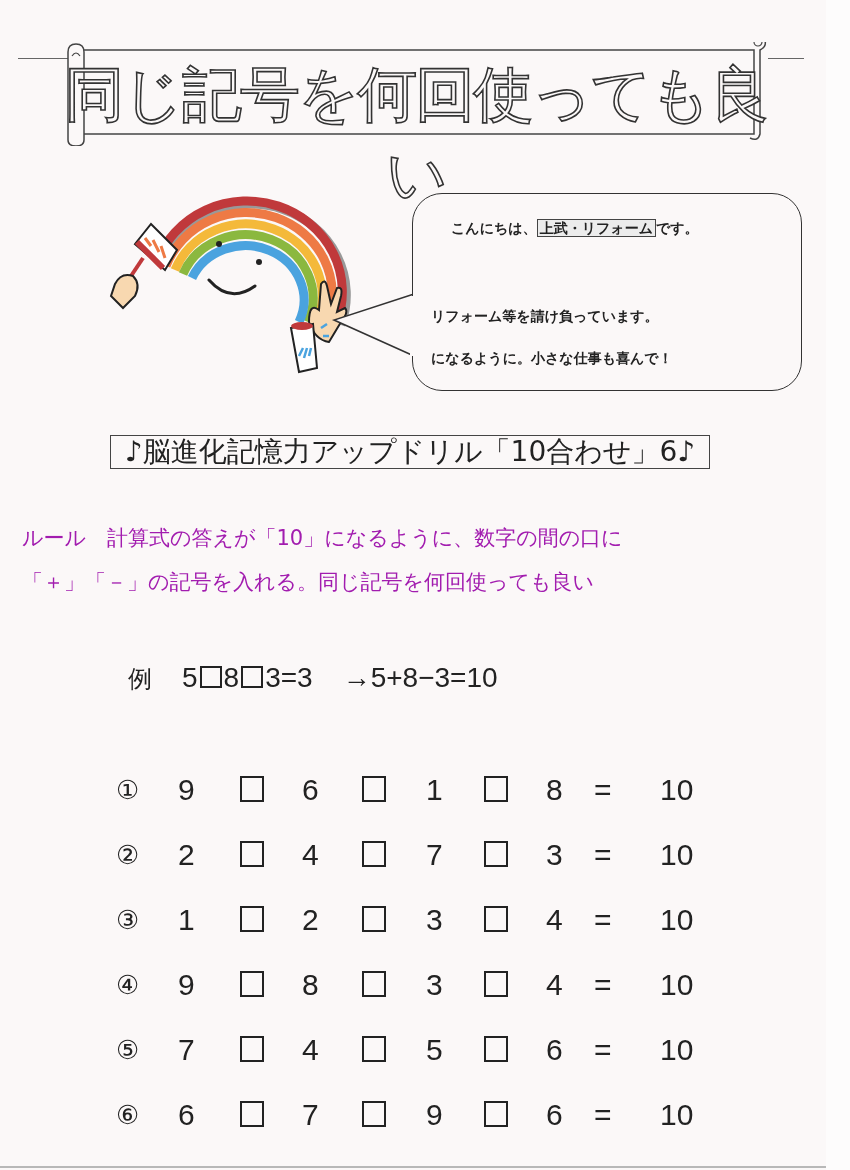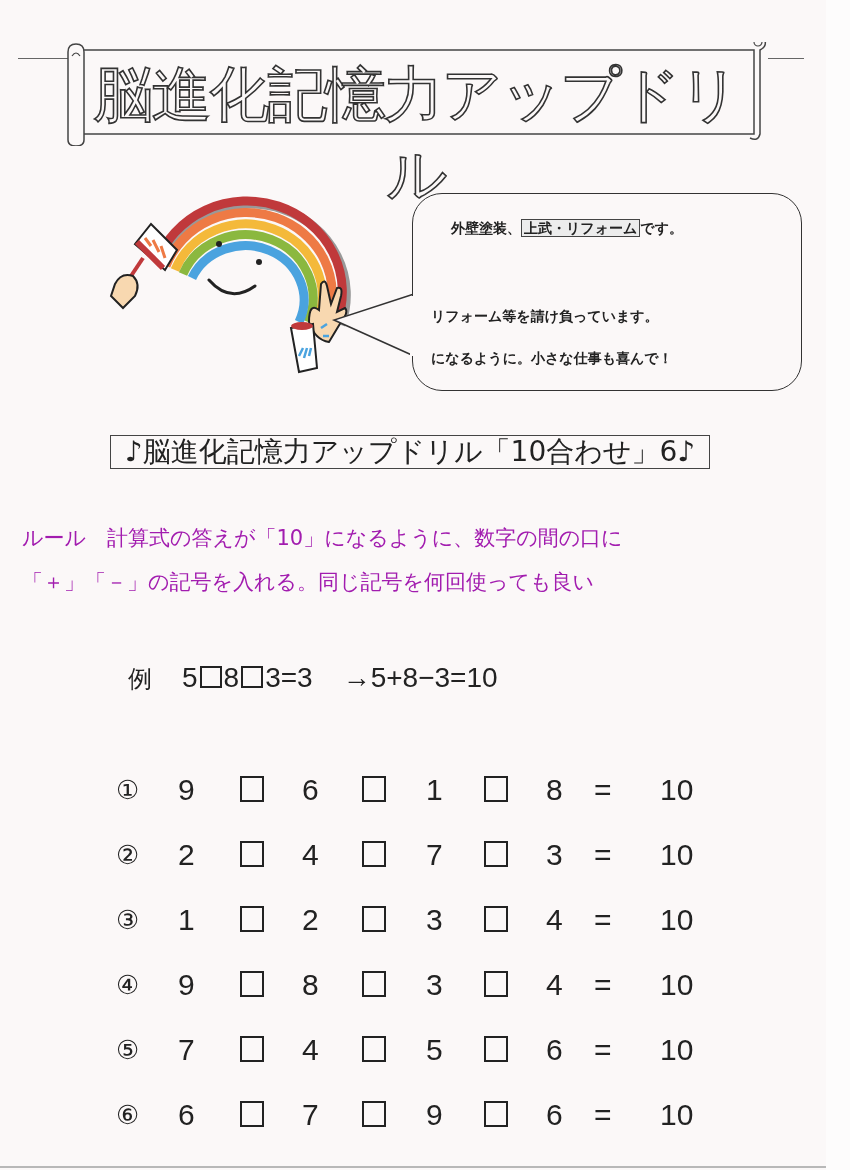--- a/index.html
+++ b/index.html
@@ -65,21 +65,21 @@
 <div class="banner-line" style="left:18px;width:50px;"></div>
 <div class="banner-line" style="left:768px;width:36px;"></div>
 <div class="banner">
   <svg width="704" height="104">
     <path d="M14 8 L690 8 L690 92 L14 92" fill="none" stroke="#444" stroke-width="1.5"></path>
     <path d="M4 10 Q4 2 12 2 Q20 2 20 10 L20 98 Q20 104 12 104 Q4 104 4 98 Z" fill="#fbf8f8" stroke="#444" stroke-width="1.5"></path>
     <path d="M8 14 Q12 8 16 14" fill="none" stroke="#444" stroke-width="1.2"></path>
     <path d="M684 -6 Q692 -12 700 -4 Q704 4 696 8 L696 92 Q694 100 686 96" fill="none" stroke="#444" stroke-width="1.5"></path>
     <circle cx="694" cy="0" r="4" fill="none" stroke="#444" stroke-width="1.2"></circle>
   </svg>
-  <div class="banner-title">脳進化記憶力アップドリル</div>
+  <div class="banner-title">同じ記号を何回使っても良い</div>
 </div>
 
 <div class="illust">
   <svg width="250" height="210" viewBox="0 0 250 210">
     <g fill="none" stroke-width="9">
       <path d="M52 90 A88 84 0 0 1 232 150" stroke="#999" transform="translate(4,3)"></path>
       <path d="M52 90 A88 84 0 0 1 232 150" stroke="#c0393b"></path>
       <path d="M61 94 A80 76 0 0 1 222 150" stroke="#ee7a45"></path>
       <path d="M70 98 A72 68 0 0 1 212 150" stroke="#f4b93a"></path>
       <path d="M78 102 A64 60 0 0 1 203 150" stroke="#8bb83f"></path>
@@ -106,21 +106,21 @@
       <path d="M216 156 L222 152 M218 164 L224 164" stroke="#4aa3df" stroke-width="2.5"></path>
     </g>
   </svg>
 </div>
 
 <svg style="position:absolute;left:330px;top:290px;" width="90" height="80">
   <path d="M84 4 L4 30 L84 66" fill="#fbf8f8" stroke="#333" stroke-width="1.5"></path>
 </svg>
 <div class="bubble">
   <div class="bubble-line" style="left:38px;top:26px;">
-    <span>外壁塗装、</span><span class="company-box">上武・リフォーム</span><span>です。</span>
+    <span>こんにちは、</span><span class="company-box">上武・リフォーム</span><span>です。</span>
   </div>
   <div class="bubble-line" style="left:18px;top:114px;">リフォーム等を請け負っています。</div>
   <div class="bubble-line" style="left:18px;top:156px;">になるように。小さな仕事も喜んで！</div>
 </div>
 
 <div style="position:absolute;left:410px;top:296px;width:6px;height:60px;background:#fbf8f8;"></div>
 
 <div class="drill-title">♪脳進化記憶力アップドリル「10合わせ」6♪</div>
 
 <div class="rule" style="top:524px;">ルール　計算式の答えが「10」になるように、数字の間の口に</div>

